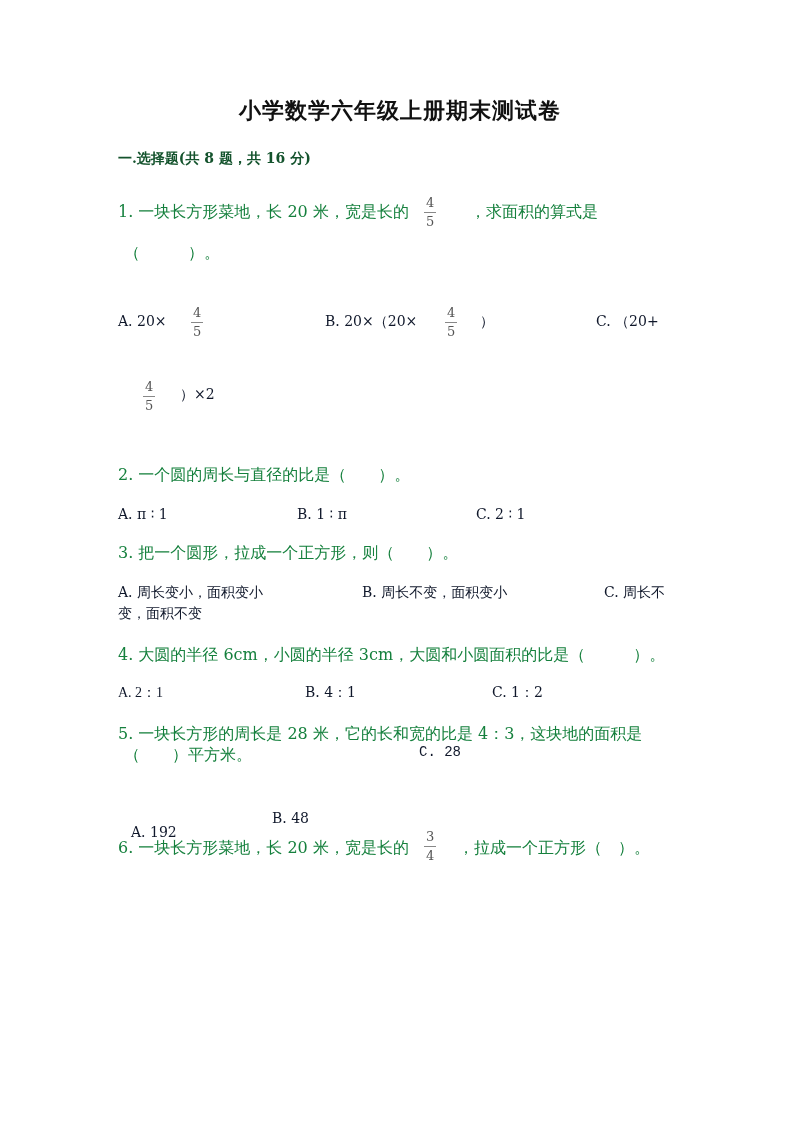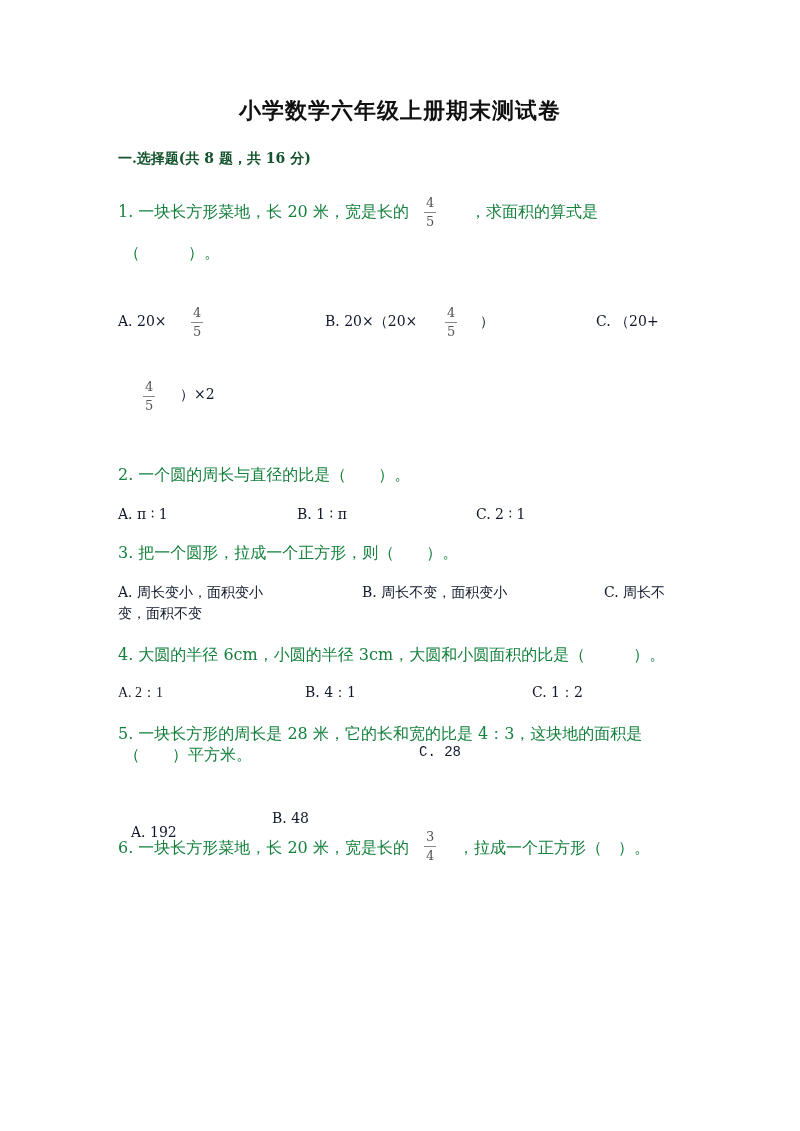--- a/index.html
+++ b/index.html
@@ -112,21 +112,21 @@
     <div class="abs opt" style="left:118px; top:584px;">A. 周长变小，面积变小</div>
     <div class="abs opt" style="left:362px; top:584px;">B. 周长不变，面积变小</div>
     <div class="abs opt" style="left:604px; top:584px;">C. 周长不</div>
     <div class="abs opt" style="left:118px; top:605px;">变，面积不变</div>
   </div>
 
   <div>
     <div class="abs q" style="left:118px; top:645px;">4. 大圆的半径 6cm，小圆的半径 3cm，大圆和小圆面积的比是（　　　）。</div>
     <div class="abs opt" style="left:118px; top:684px;font-family:Liberation Serif, serif;">A. 2：1</div>
     <div class="abs opt" style="left:305px; top:684px;">B. 4：1</div>
-    <div class="abs opt" style="left:492px; top:684px;margin-left:40px;">C. 1：2</div>
+    <div class="abs opt" style="left:492px; top:684px;">C. 1：2</div>
   </div>
 
   <div>
     <div class="abs q" style="left:118px; top:724px;">5. 一块长方形的周长是 28 米，它的长和宽的比是 4：3，这块地的面积是</div>
     <div class="abs q" style="left:124px; top:745px;">（　　）平方米。</div>
     <div class="abs opt" style="left:131px; top:786px;margin-top:38px;">A. 192</div>
     <div class="abs opt" style="left:272px; top:786px;margin-top:24px;">B. 48</div>
     <div class="abs opt" style="left:419px; top:744px;font-family:Liberation Mono, monospace;">C. 28</div>
   </div>
 

